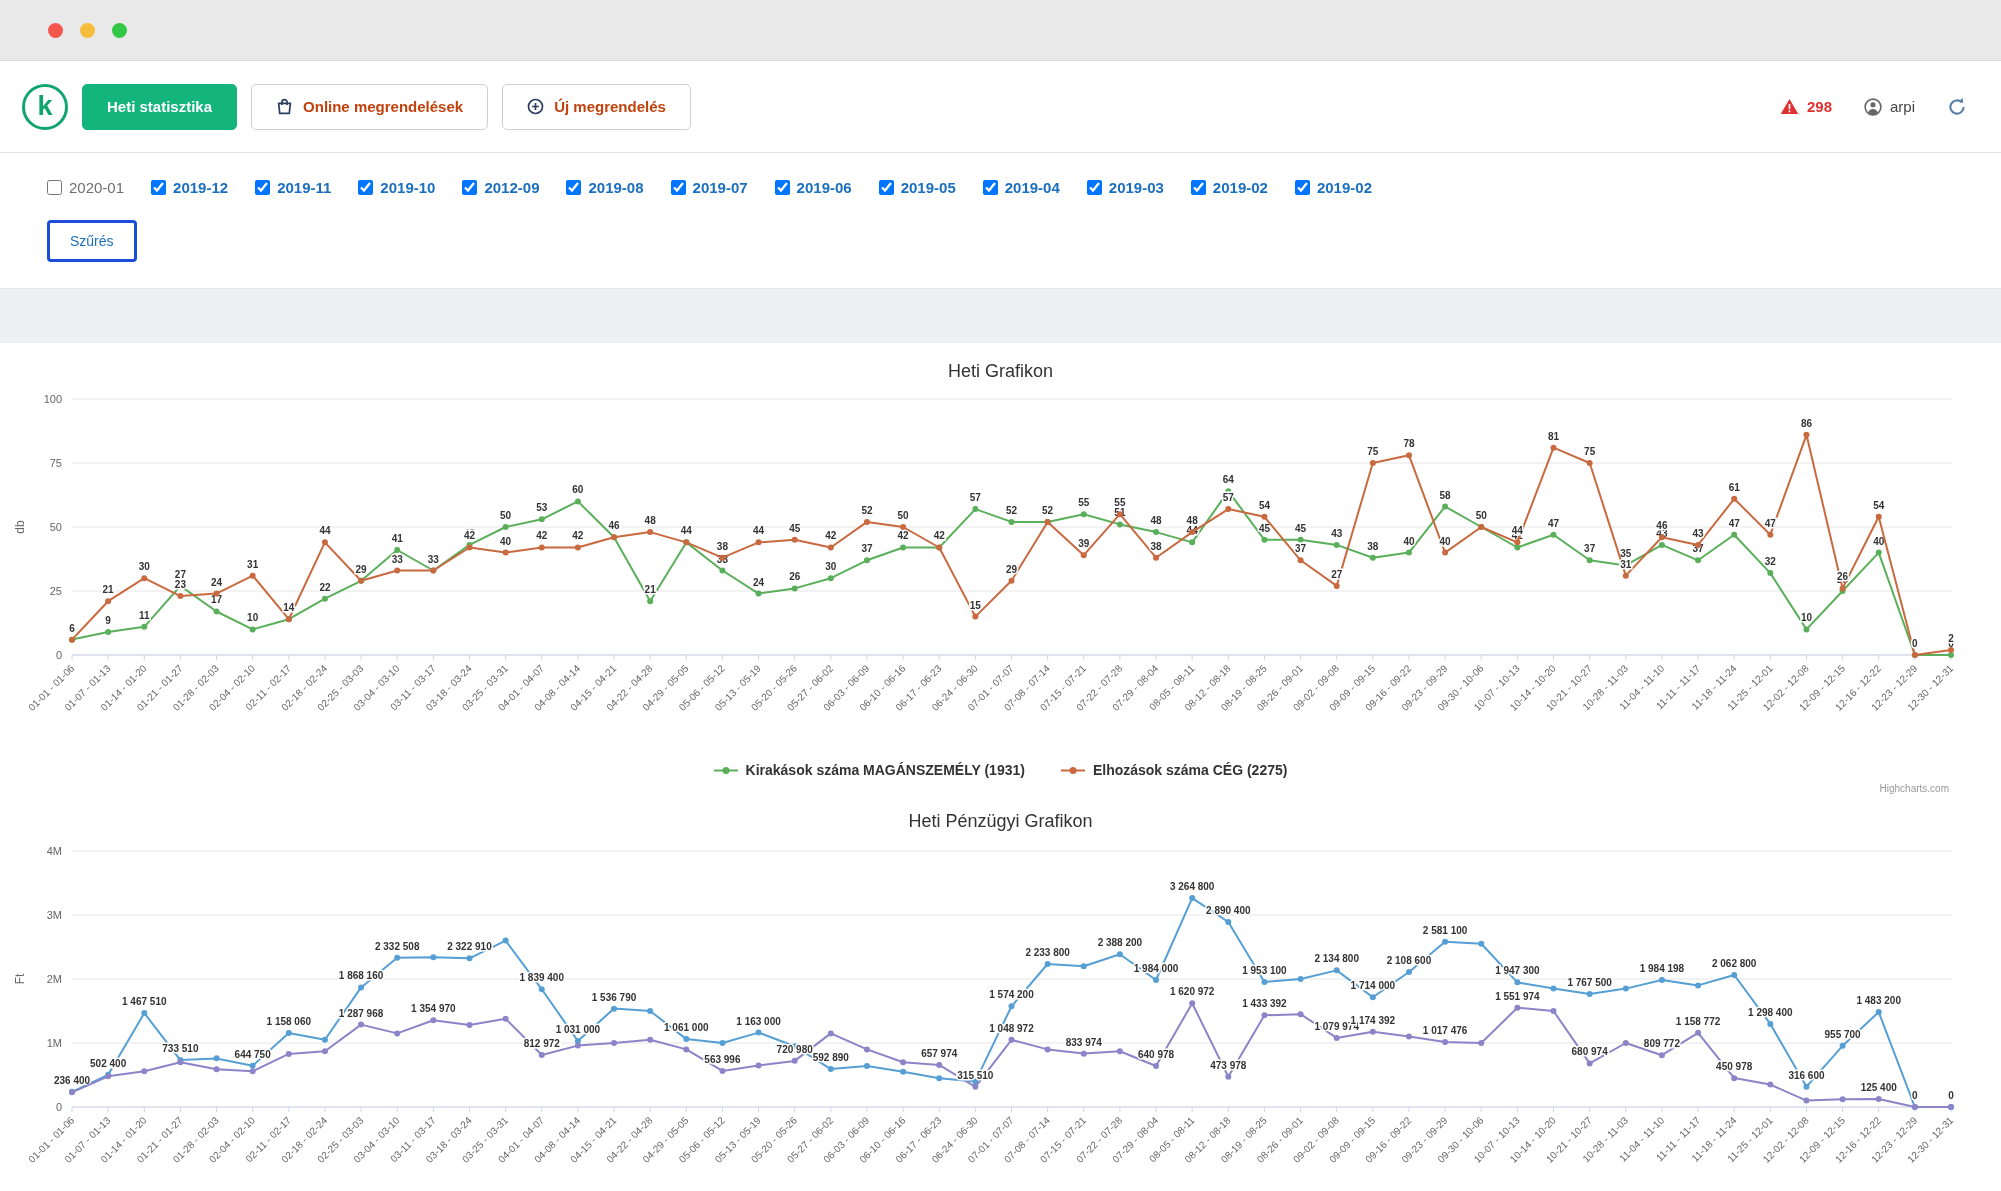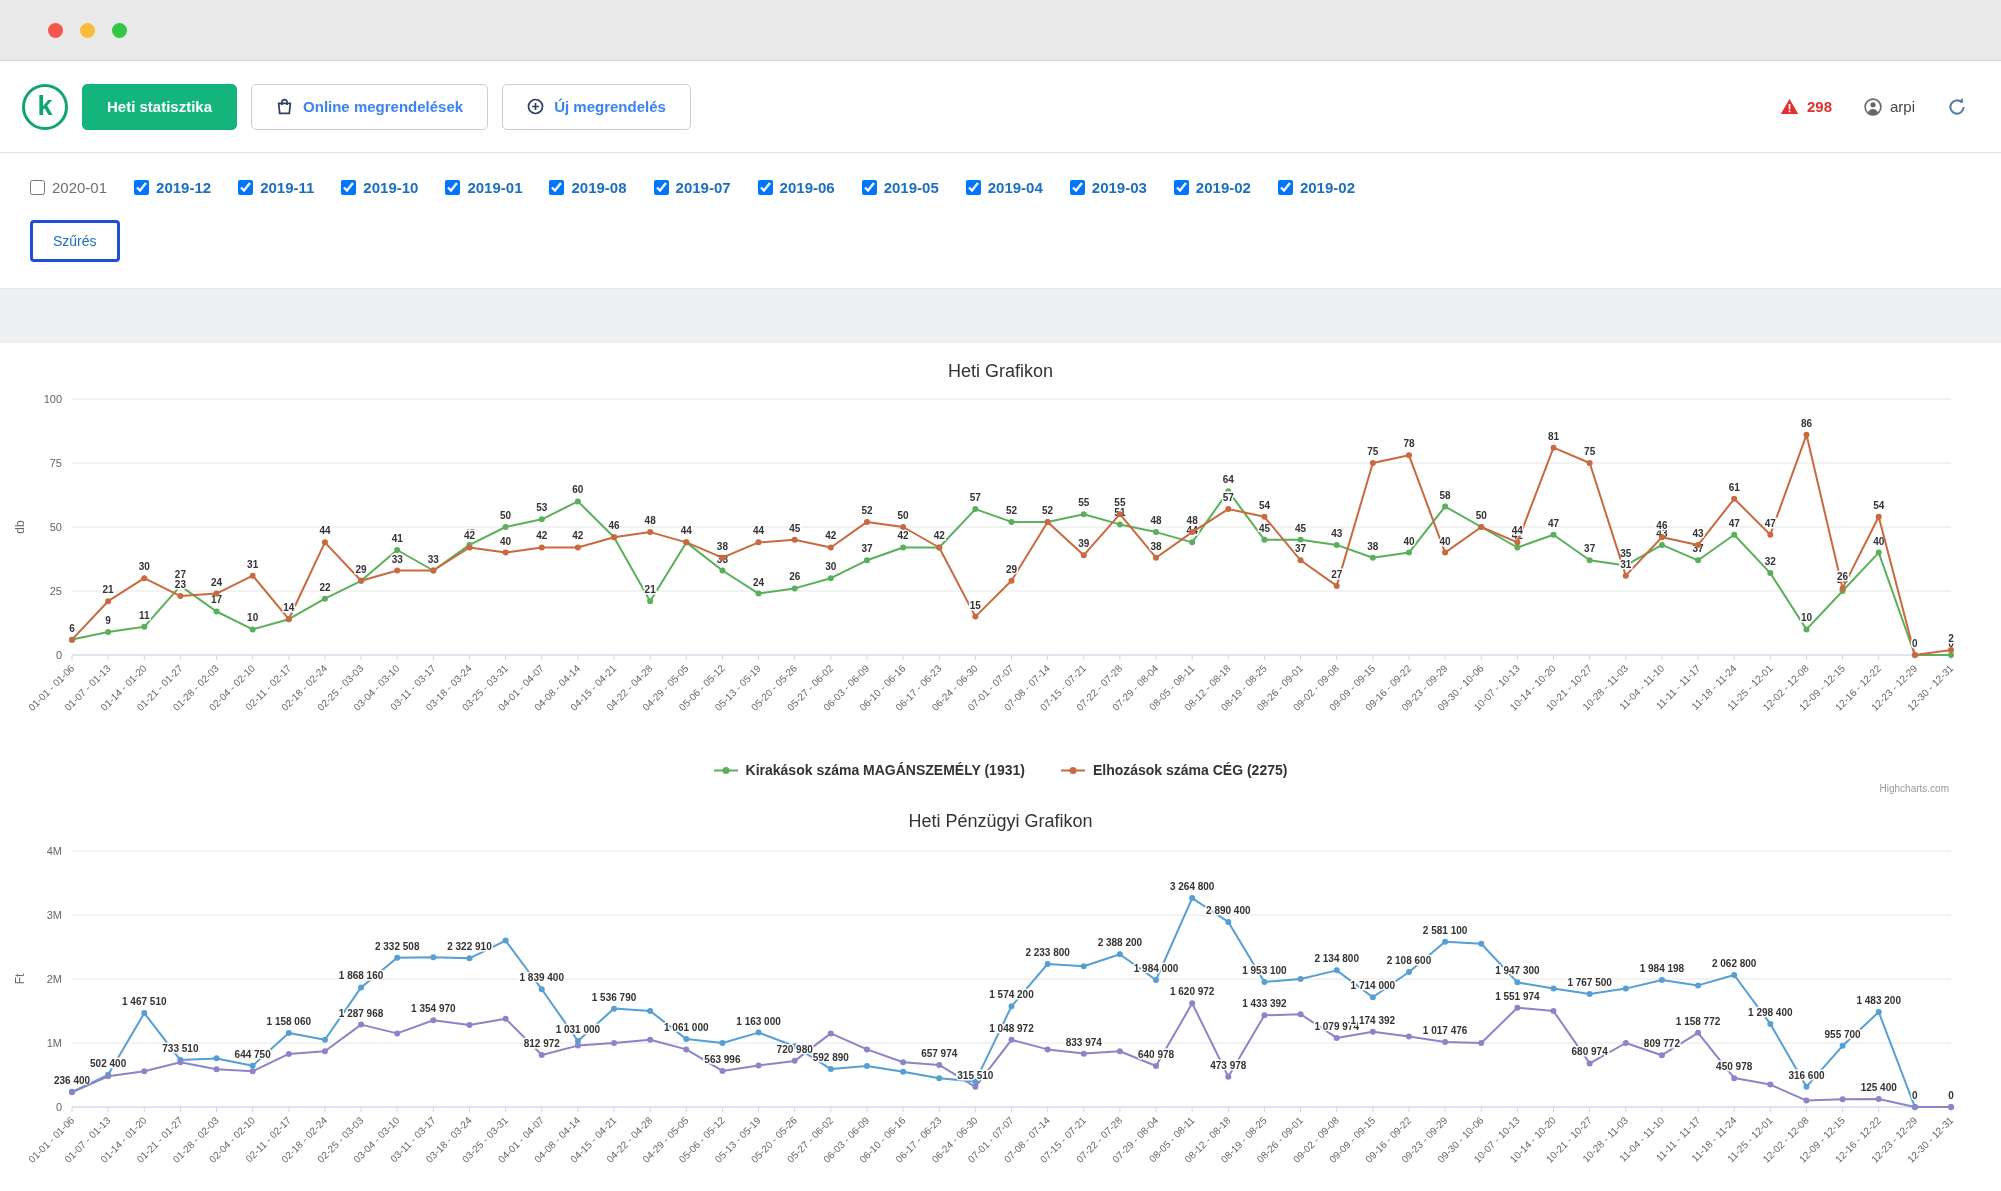--- a/index.html
+++ b/index.html
@@ -7,29 +7,29 @@
   .titlebar{height:60px;background:#e9e9ea;border-bottom:1px solid #d9d9d9;
     display:flex;align-items:center;padding-left:48px;gap:17px;}
   .tl{width:15px;height:15px;border-radius:50%;display:inline-block;}
   .tl.red{background:#f4564e}.tl.yellow{background:#f6bd3c}.tl.green{background:#33c748}
 
   .toolbar{height:91px;background:#fff;border-bottom:1px solid #e3e3e3;
     display:flex;align-items:center;padding:0 22px;gap:14px;}
   .logo{width:46px;height:46px;border-radius:50%;border:3px solid #10a56e;color:#10a56e;
     display:flex;align-items:center;justify-content:center;font-size:27px;font-weight:bold;box-sizing:border-box;}
   .btn{height:46px;display:inline-flex;align-items:center;gap:10px;padding:0 24px;border-radius:5px;
-    font-size:15px;font-weight:bold;border:1px solid #cfcfcf;background:#fff;color:#3b82f6;
+    font-size:15px;font-weight:bold;border:1px solid #cfcfcf;background:#fff;color:#c2410c;
     font-family:"Liberation Sans",sans-serif;cursor:pointer;}
   .btn.primary{background:#13b57d;border-color:#13b57d;color:#fff;}
   .toolbar-right{margin-left:auto;display:flex;align-items:center;gap:32px;padding-right:12px;justify-content:space-between;}
   .alert{color:#e03131;font-weight:bold;font-size:15px;display:flex;gap:8px;align-items:center;cursor:pointer;}
   .user{color:#444;font-size:15px;display:flex;gap:8px;align-items:center;cursor:pointer;}
   .refresh{cursor:pointer;}
 
-  .filter-card{background:#fff;padding:26px 30px;border-bottom:1px solid #e6e6e6;}
+  .filter-card{background:#fff;padding:26px 47px;border-bottom:1px solid #e6e6e6;}
   .months{display:flex;align-items:center;gap:27px;}
   .month{display:flex;align-items:center;gap:7px;font-size:15px;font-weight:bold;color:#1b6fc0;cursor:pointer;}
   .month.unchecked{color:#6f6f6f;font-weight:normal;}
   .month input{width:15px;height:15px;margin:0;}
   .filter-submit{margin-top:24px;padding:10px 20px;border:3px solid #1d4ed8;border-radius:4px;
     color:#1b6fc0;font-size:14px;background:#fff;font-family:"Liberation Sans",sans-serif;cursor:pointer;}
 
   .charts-card{background:#fff;margin-top:54px;padding:6px 8px 0 8px;min-height:840px;}
   svg.chart{display:block;}
   .legend{display:flex;justify-content:center;align-items:center;gap:36px;height:26px;}
@@ -103,21 +103,21 @@
       <label class="month">
         <input type="checkbox" checked="" style="">
         <span>2019-11</span>
       </label>
       <label class="month">
         <input type="checkbox" checked="" style="">
         <span>2019-10</span>
       </label>
       <label class="month">
         <input type="checkbox" checked="" style="">
-        <span>2019-01</span>
+        <span>2012-09</span>
       </label>
       <label class="month">
         <input type="checkbox" checked="" style="">
         <span>2019-08</span>
       </label>
       <label class="month">
         <input type="checkbox" checked="" style="">
         <span>2019-07</span>
       </label>
       <label class="month">

